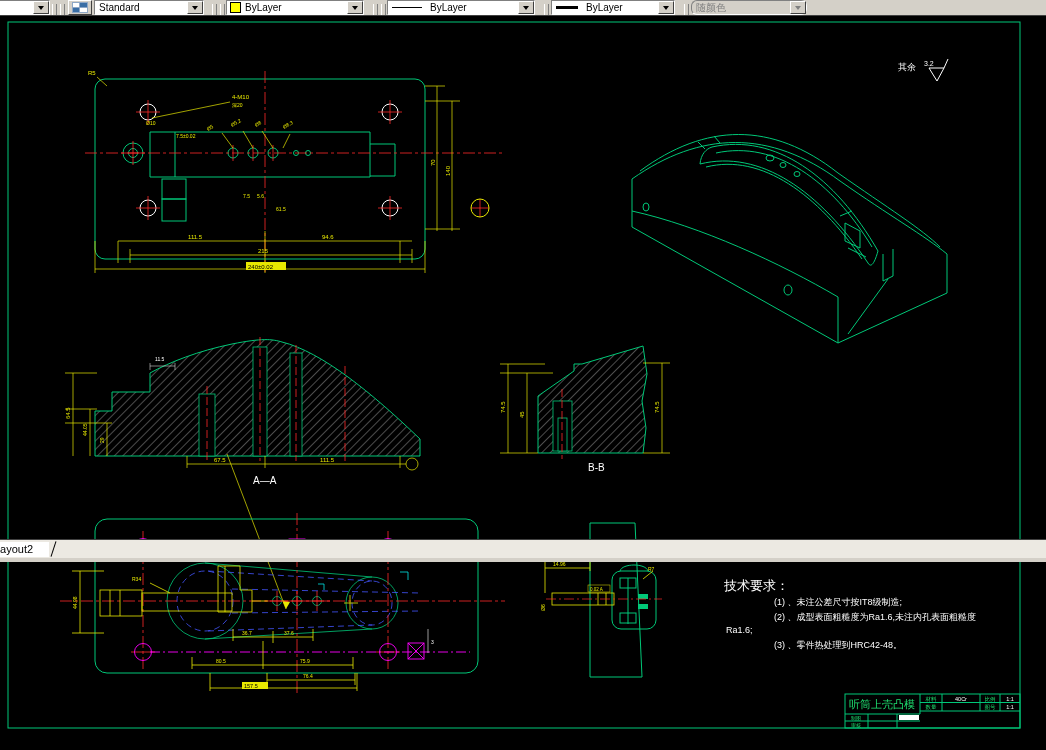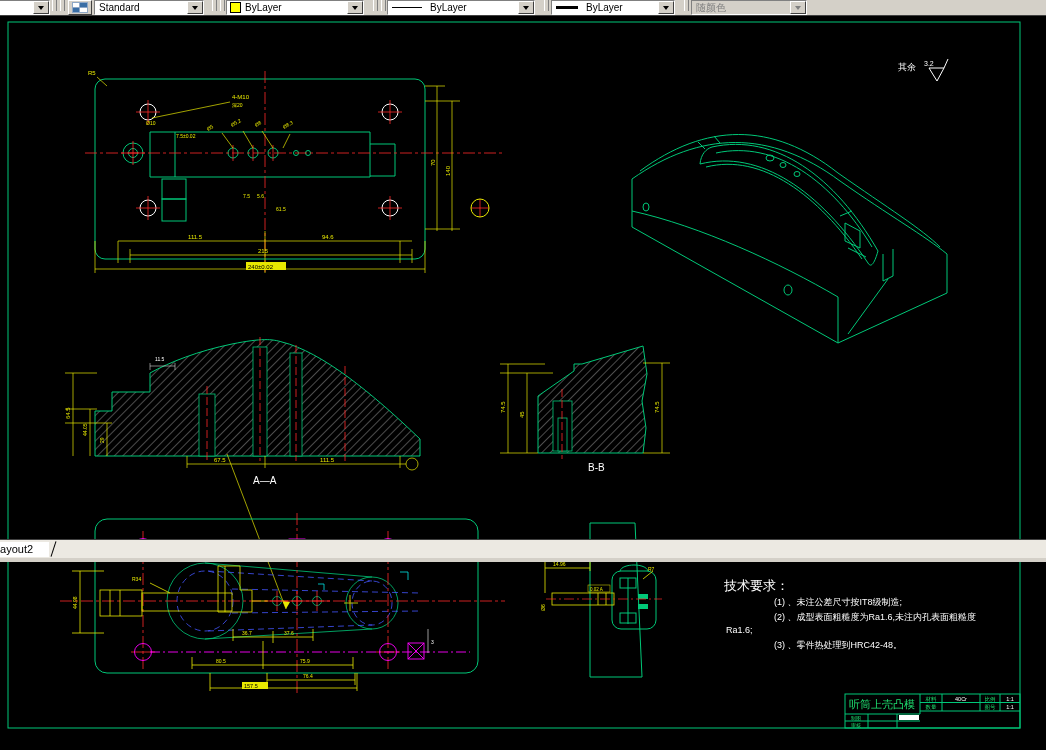--- a/index.html
+++ b/index.html
@@ -1,18 +1,18 @@
 <!DOCTYPE html>
 <html><head>
 <meta charset="utf-8">
 <style>
   html,body{margin:0;padding:0;background:#000;width:1046px;height:750px;overflow:hidden;
     font-family:"Liberation Sans",sans-serif;}
   
-  .toolbar{height:15px;background:#d4d0c8;display:flex;align-items:flex-start;
+  .toolbar{height:15px;background:#d4d0c8;display:flex;align-items:flex-end;
     border-bottom:1px solid #404040;position:relative;overflow:hidden;}
   .grip{width:3px;height:11px;border-left:1px solid #fff;border-right:1px solid #808080;margin:0 2px;}
   .grip2{width:3px;height:11px;border-left:1px solid #fff;border-right:1px solid #808080;margin:0 1px;}
   .combo{display:flex;align-items:center;height:13px;background:#fff;
     border:1px solid;border-color:#808080 #fff #fff #808080;font-size:10px;color:#000;}
   .combo .txt{flex:1;padding-left:4px;white-space:nowrap;overflow:hidden;}
   .combo .arrow{width:14px;height:11px;background:#d4d0c8;border:1px solid;
     border-color:#fff #404040 #404040 #fff;display:flex;align-items:center;justify-content:center;}
   .tri{width:0;height:0;border-left:3px solid transparent;border-right:3px solid transparent;
     border-top:4px solid #000;}
@@ -85,21 +85,21 @@
   </div>
   <div class="grip" style="margin-left:9px;"></div>
   <div class="combo" style="width:122px;">
     <div class="lineglyph thick"></div>
     <div class="txt" style="padding-left:8px;">ByLayer</div>
     <div class="arrow">
         <div class="tri"></div>
       </div>
   </div>
   <div class="grip" style="margin-left:9px;"></div>
-  <div class="combo disabled" style="width:114px;">
+  <div class="combo disabled" style="width:114px;border-radius:6px;">
     <div class="txt">随颜色</div>
     <div class="arrow">
         <div class="tri"></div>
       </div>
   </div>
 </div>
 
 <div class="canvas">
 <svg width="1046" height="713" viewBox="0 15 1046 713">
   <defs>

